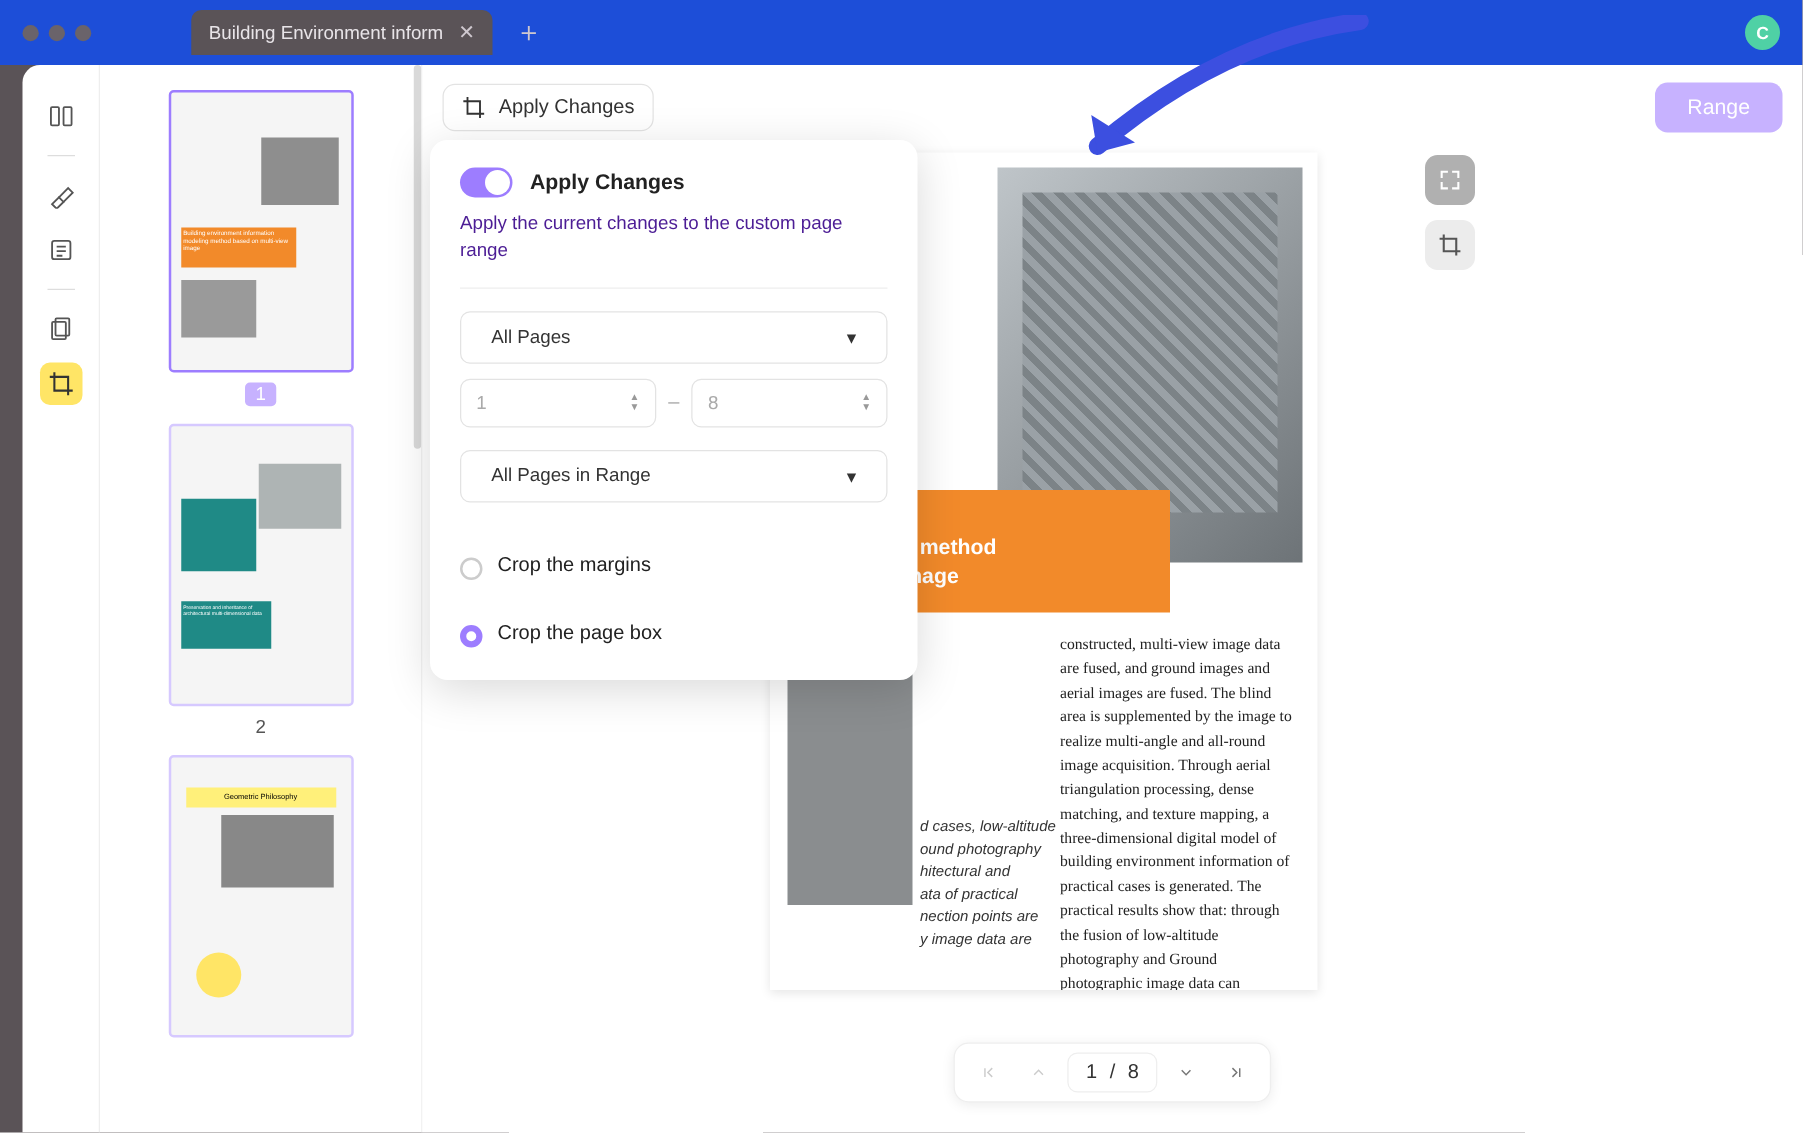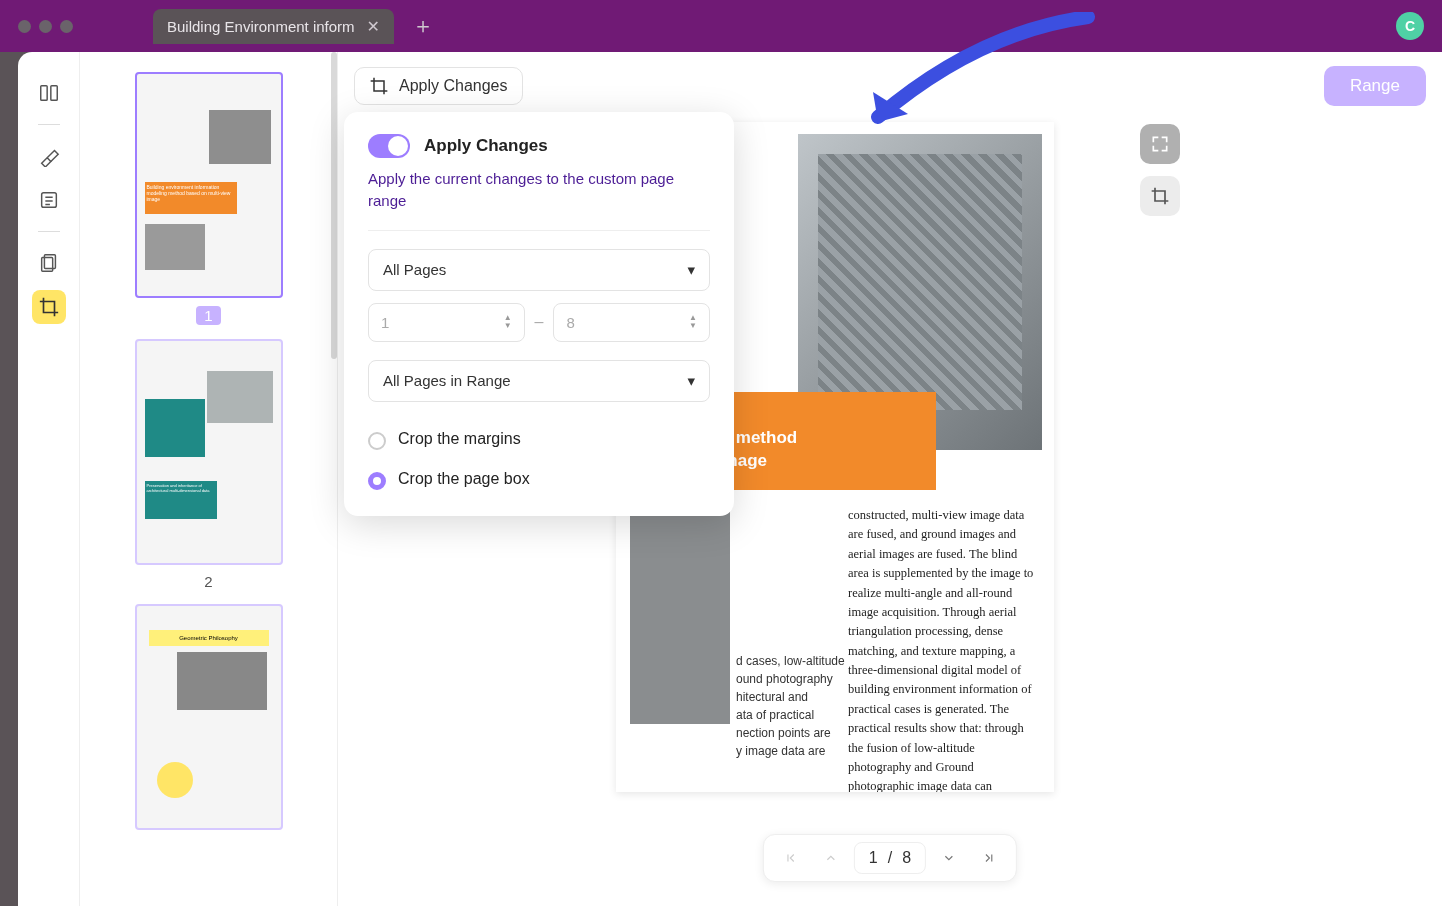--- a/index.html
+++ b/index.html
@@ -1,18 +1,18 @@
 <!DOCTYPE html>
 <html><head>
 <meta charset="utf-8">
 <style>
 * { box-sizing: border-box; margin: 0; padding: 0; }
 body { font-family: -apple-system, BlinkMacSystemFont, "Segoe UI", sans-serif; background: #5a5357; overflow: hidden; }
 .window { width: 1442px; height: 906px; position: relative; }
-.titlebar { height: 52px; background: #701a75; display: flex; align-items: center; padding: 0 18px; }
+.titlebar { height: 52px; background: #1d4ed8; display: flex; align-items: center; padding: 0 18px; }
 .traffic { display: flex; gap: 8px; margin-right: 80px; }
 .tl { width: 13px; height: 13px; border-radius: 50%; background: #6a636a; }
 .tab { background: #5a5357; color: #e8e4e8; padding: 8px 14px; border-radius: 8px 8px 0 0; display: flex; align-items: center; gap: 12px; font-size: 15px; min-width: 240px; }
 .tab .ttxt { flex: 1; overflow: hidden; text-overflow: ellipsis; white-space: nowrap; }
 .close-x { color: #cfc8cf; font-size: 16px; cursor: pointer; }
 .newtab { color: #cfc8cf; font-size: 22px; margin-left: 18px; cursor: pointer; }
 .avatar { margin-left: auto; width: 28px; height: 28px; border-radius: 50%; background: #4fd1a5; color: #fff; display: flex; align-items: center; justify-content: center; font-size: 14px; font-weight: 600;}
 .main { position: absolute; top: 52px; left: 18px; right: 0; bottom: 0; background: #fff; border-radius: 14px 0 0 0; display: flex; }
 .rail { width: 62px; border-right: 1px solid #eee; display: flex; flex-direction: column; align-items: center; padding-top: 24px; gap: 10px; }
 .rail-item { width: 34px; height: 34px; border-radius: 8px; display: flex; align-items: center; justify-content: center; cursor: pointer; color: #555; }
@@ -42,45 +42,45 @@
 .arrow { position: absolute; top: -40px; left: 520px; width: 240px; height: 120px; pointer-events: none; z-index: 60; }
 
 .panel { position: absolute; top: 60px; left: 6px; width: 390px; background: #fff; border-radius: 14px; box-shadow: 0 8px 36px rgba(0,0,0,0.15); padding: 22px 24px 26px; z-index: 50; }
 .panel h3 { font-size: 17px; font-weight: 600; color: #222; }
 .panel-row1 { display: flex; align-items: center; gap: 14px; }
 .panel-sub { color: #4c1d95; font-size: 15px; margin-top: 10px; line-height: 1.45; }
 .panel-div { height: 1px; background: #eee; margin: 18px 0; }
 .toggle { width: 42px; height: 24px; background: #9d7dff; border-radius: 20px; position: relative; cursor: pointer; }
 .toggle::after { content: ""; position: absolute; right: 2px; top: 2px; width: 20px; height: 20px; background: #fff; border-radius: 50%; }
 .sel-label { font-size: 16px; color: #333; margin-bottom: 10px; display: block; font-weight: 500;}
-.select { width: 100%; border: 1px solid #e3e3e3; border-radius: 8px; padding: 11px 14px; font-size: 15px; color: #333; display: flex; align-items: center; justify-content: space-between; background: #fff; cursor: pointer; }
+.select { width: 100%; border: 1px solid #e3e3e3; border-radius: 8px; padding: 11px 24px; font-size: 15px; color: #333; display: flex; align-items: center; justify-content: space-between; background: #fff; cursor: pointer; }
 .range-row { display: flex; align-items: center; gap: 10px; margin-top: 12px; }
 .numbox { flex: 1; border: 1px solid #e3e3e3; border-radius: 8px; padding: 10px 12px; font-size: 15px; color: #aaa; display: flex; align-items: center; justify-content: space-between; background: #fff;}
 .stepper { display:flex; flex-direction:column; font-size:8px; color:#999; line-height:8px;}
 .dash { color: #aaa; }
-.radio-row { display: flex; gap: 12px; align-items: flex-start; margin-top: 2px;}
+.radio-row { display: flex; gap: 12px; align-items: flex-start; margin-top: 16px;}
 .radio { width: 18px; height: 18px; border-radius: 50%; border: 2px solid #ccc; flex-shrink: 0; margin-top: 2px;}
 .radio.sel { border: 5px solid #9d7dff; }
 .radio-label { font-size: 16px; color: #222; font-weight: 500; }
 .radio-sub { font-size: 15px; color: #888; margin-top: 6px; line-height: 1.45; padding-left: 30px; }
 
 .page-area { position: absolute; top: 70px; left: 278px; width: 438px; height: 720px; }
 .page { width: 438px; height: 670px; background: #fff; box-shadow: 0 2px 8px rgba(0,0,0,0.1); position: relative; overflow: hidden; }
 .crop-rect { position: absolute; top: 4px; left: -150px; right: -6px; height: 414px; border: 2px dashed #9d7dff; z-index: 30; pointer-events:none;}
 .handle { position: absolute; width: 14px; height: 14px; background: #9d7dff; border-radius: 2px; }
 .h-m { top: -7px; left: 50%; margin-left:-7px; }
 .h-r { top: 50%; right: -7px; margin-top:-7px; }
 .h-br { bottom:-7px; right:-7px; }
 .dims { position:absolute; top:6px; right:6px; font-size:12px; color:#333; background:rgba(255,255,255,.8); padding:1px 4px;}
 .hero-img { position:absolute; top:12px; right:12px; width:244px; height:316px; background: linear-gradient(135deg,#bfc5c9,#6d7377); }
 .hero-img::before { content:""; position:absolute; inset:20px 20px 40px 20px; background: repeating-linear-gradient(45deg,#9aa1a6 0 6px,#7c8387 6px 12px);}
 .orange-box { position:absolute; top:270px; left:0; width:320px; height:98px; background:#f28a2a; color:#fff; padding:12px 14px; font-size:17px; font-weight:600; line-height:1.35;}
 .body-text-l { position:absolute; top:42px; left:14px; width:140px; font-size:12px; color:#333; line-height:1.5;}
 .body-text-r { position:absolute; top:384px; right:14px; width:192px; font-size:12.5px; color:#222; line-height:1.55; font-family: Georgia, serif;}
-.body-text-bl { position:absolute; top:530px; left:120px; width:112px; font-size:12px; color:#333; line-height:1.5;}
+.body-text-bl { position:absolute; top:530px; left:120px; width:112px; font-size:12px; color:#333; line-height:1.5;font-style:italic;}
 .small-img { position:absolute; top:382px; left:14px; width:100px; height:220px; background:#8a8d8f;}
 
 .side-tools { position: absolute; top: 72px; right: 262px; display:flex; flex-direction:column; gap:12px;}
 .st-btn { width: 40px; height: 40px; border-radius: 10px; background:#b0b0b0; color:#fff; display:flex; align-items:center; justify-content:center; cursor:pointer;}
 .st-btn.light { background:#ececec; color:#555;}
 
 .pagination { position:absolute; bottom:24px; left:50%; transform: translateX(-50%); background:#fff; border:1px solid #eee; border-radius: 12px; box-shadow: 0 2px 10px rgba(0,0,0,0.08); display:flex; align-items:center; padding: 6px 10px; gap: 6px;}
 .pbtn { width:34px; height:34px; display:flex; align-items:center; justify-content:center; color:#777; cursor:pointer; border-radius:6px; font-size:14px;}
 .pbtn.dis { color:#ccc; }
 .pagebox { border:1px solid #eee; border-radius:8px; padding:6px 14px; display:flex; gap:10px; font-size:16px; color:#333;}

